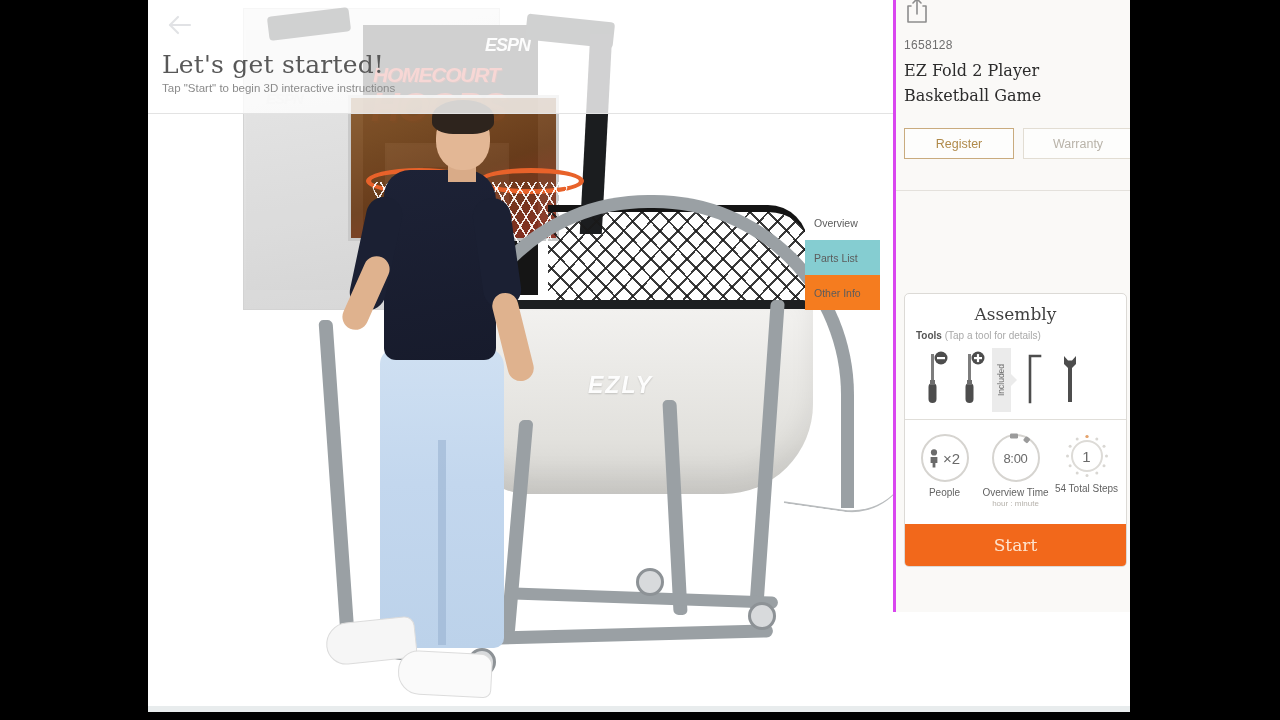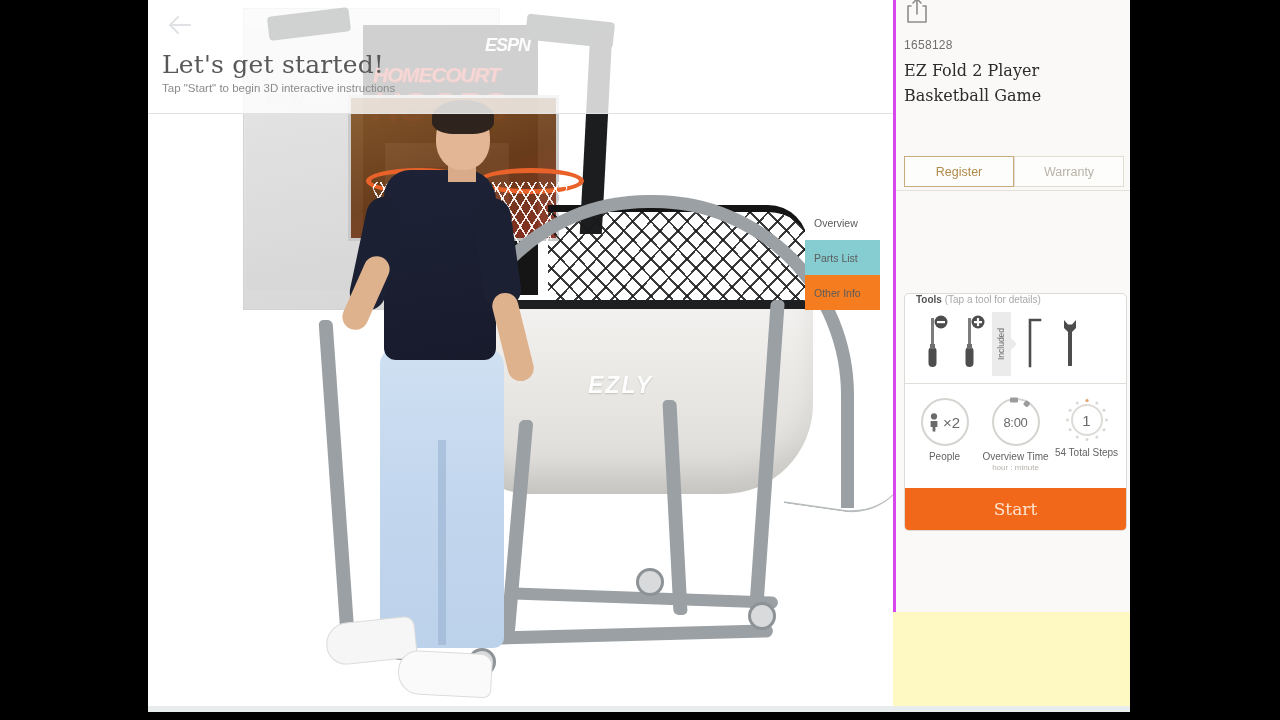--- a/index.html
+++ b/index.html
@@ -12,21 +12,21 @@
   #screen {
     position: relative;
     width: 1280px; height: 720px;
     background: #000;
   }
   
   .app-viewport {
     position: absolute;
     left: 148px; top: 0px;
     width: 982px; height: 712px;
-    background: #fef9c3;
+    background: #ffffff;
     overflow: hidden;
   }
   .bottom-strip {
     position: absolute;
     left: 148px; top: 706px;
     width: 982px; height: 6px;
     background: #e8eced;
   }
 
   
@@ -370,22 +370,22 @@
     font-size: 12px; color: #6f6f6f; letter-spacing: .3px;
   }
   .product-title {
     position: absolute; left: 8px; top: 58px;
     width: 215px;
     font-family: "DejaVu Serif", serif;
     font-size: 16px; line-height: 25px;
     color: #2c2c2c;
   }
   .btn-row {
-    position: absolute; left: 8px; top: 156px;
-    display: flex; 
+    position: absolute; left: 8px; top: 128px;
+    display: flex; gap: 9px;
   }
   .btn-outline {
     width: 108px; height: 29px;
     display: flex; align-items: center; justify-content: center;
     font-size: 12.5px;
     background: #fdfdfc;
     cursor: pointer;
   }
   .btn-register { border: 1px solid #c9ab7e; color: #b08a4a; }
   .btn-warranty { border: 1px solid #e2ddd3; color: #b9b3a9; }
@@ -583,20 +583,21 @@
         <div class="btn-outline btn-warranty">
           <span>Warranty</span>
         </div>
       </div>
 
       <div class="hr-top"></div>
 
       <div class="assembly-wrap">
         <div class="assembly-card">
 
+          <div class="assembly-title">Assembly</div>
 
           <div class="tools-label">
             <b>Tools</b>
             <span>(Tap a tool for details)</span>
           </div>
 
           <div class="tools-row">
 
             <div class="tool">
               <svg width="30" height="60" viewBox="0 0 30 60">

